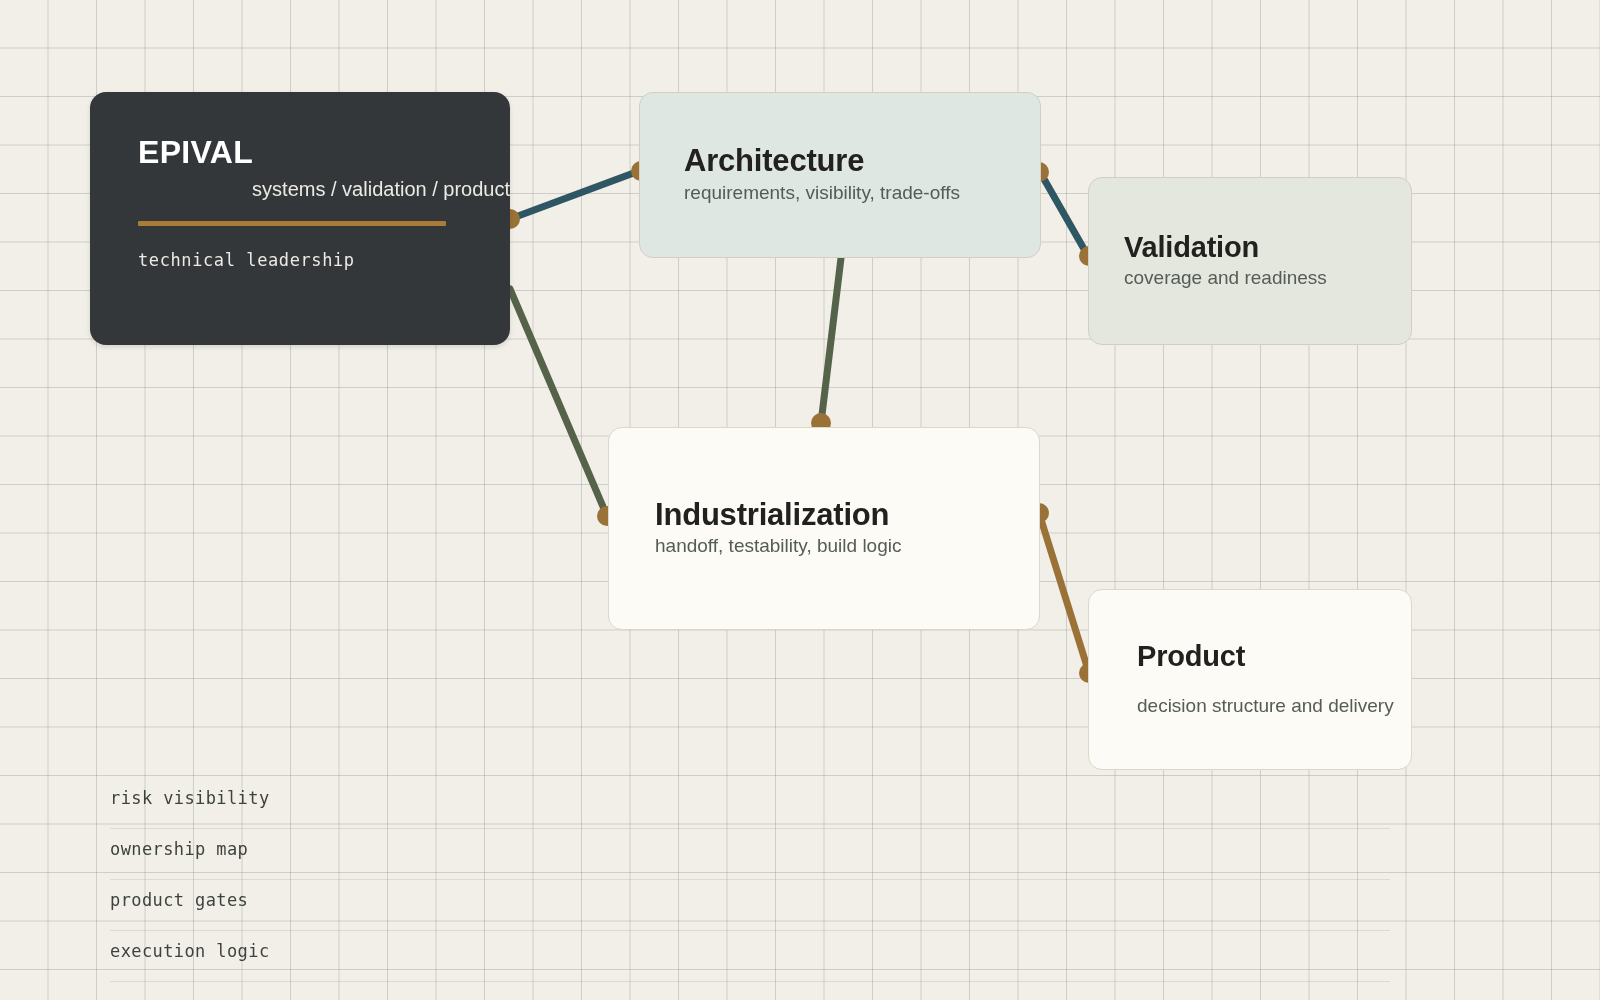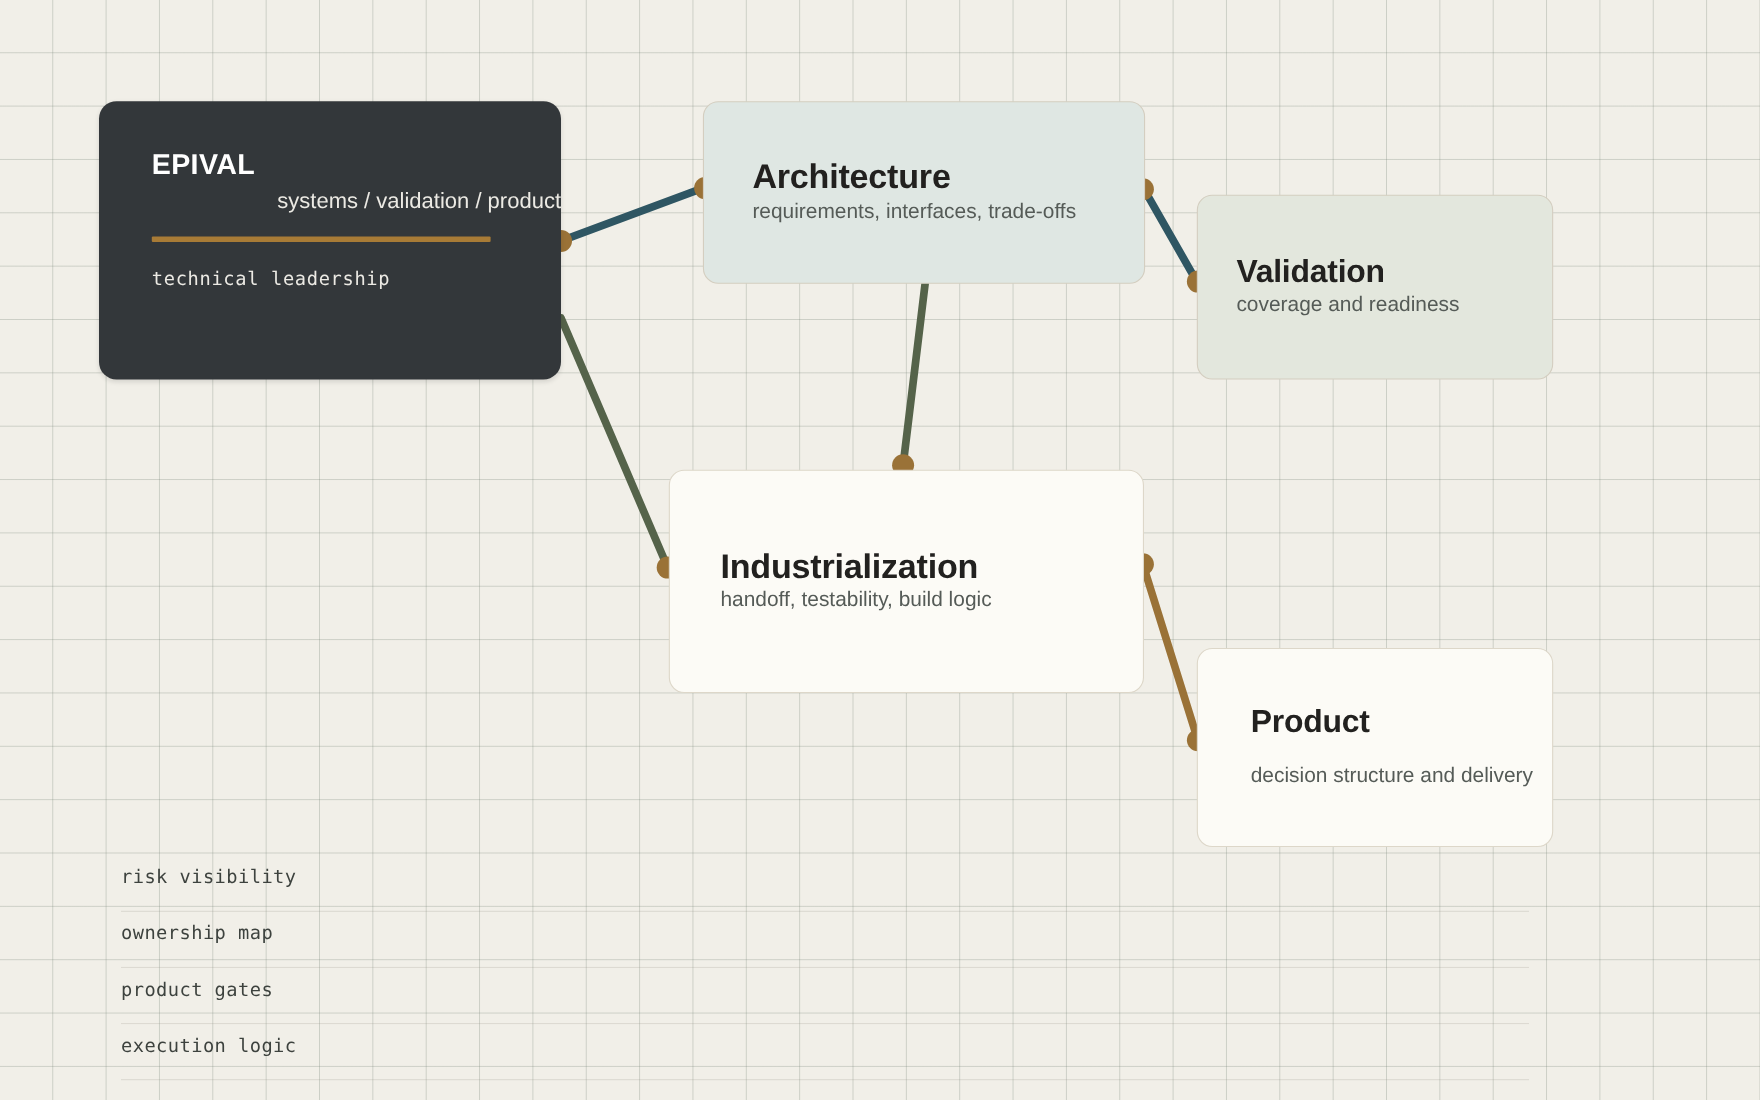--- a/index.html
+++ b/index.html
@@ -60,21 +60,21 @@
     left: 90px; top: 92px;
     width: 420px; height: 253px;
     background: #33373a;
     border-radius: 16px;
     padding: 0 0 0 48px;
     justify-content: flex-start;
     box-shadow: 0 2px 5px rgba(0,0,0,0.12);
   }
   #node-epival .hero-title {
     margin-top: 44px;
-    font-size: 26px;
+    font-size: 32px;
     font-weight: bold;
     color: #ffffff;
     letter-spacing: 0.3px;
     line-height: 1.0;
   }
   #node-epival .hero-sub {
     margin-top: 10px;
     font-size: 20px;
     color: #eceae4;
     font-weight: normal;
@@ -193,21 +193,21 @@
 
   <div class="node" id="node-epival" style="background: rgb(51, 55, 58);">
     <div class="hero-title">EPIVAL</div>
     <div class="hero-sub">systems / validation / product</div>
     <div class="hero-rule" style="background: rgb(168, 123, 54);"></div>
     <div class="hero-tag">technical leadership</div>
   </div>
 
   <div class="node" id="node-architecture" style="background: rgb(223, 231, 227); border-color: rgb(212, 206, 192);">
     <div class="n-title">Architecture</div>
-    <div class="n-sub">requirements, interfaces, trade-offs</div>
+    <div class="n-sub">requirements, visibility, trade-offs</div>
   </div>
 
   <div class="node" id="node-validation" style="background: rgb(227, 231, 221); border-color: rgb(212, 206, 192); padding-left: 35px;">
     <div class="n-title">Validation</div>
     <div class="n-sub">coverage and readiness</div>
   </div>
 
   <div class="node" id="node-industrialization" style="background: rgb(252, 251, 246); border-color: rgb(221, 215, 201);">
     <div class="n-title">Industrialization</div>
     <div class="n-sub">handoff, testability, build logic</div>

